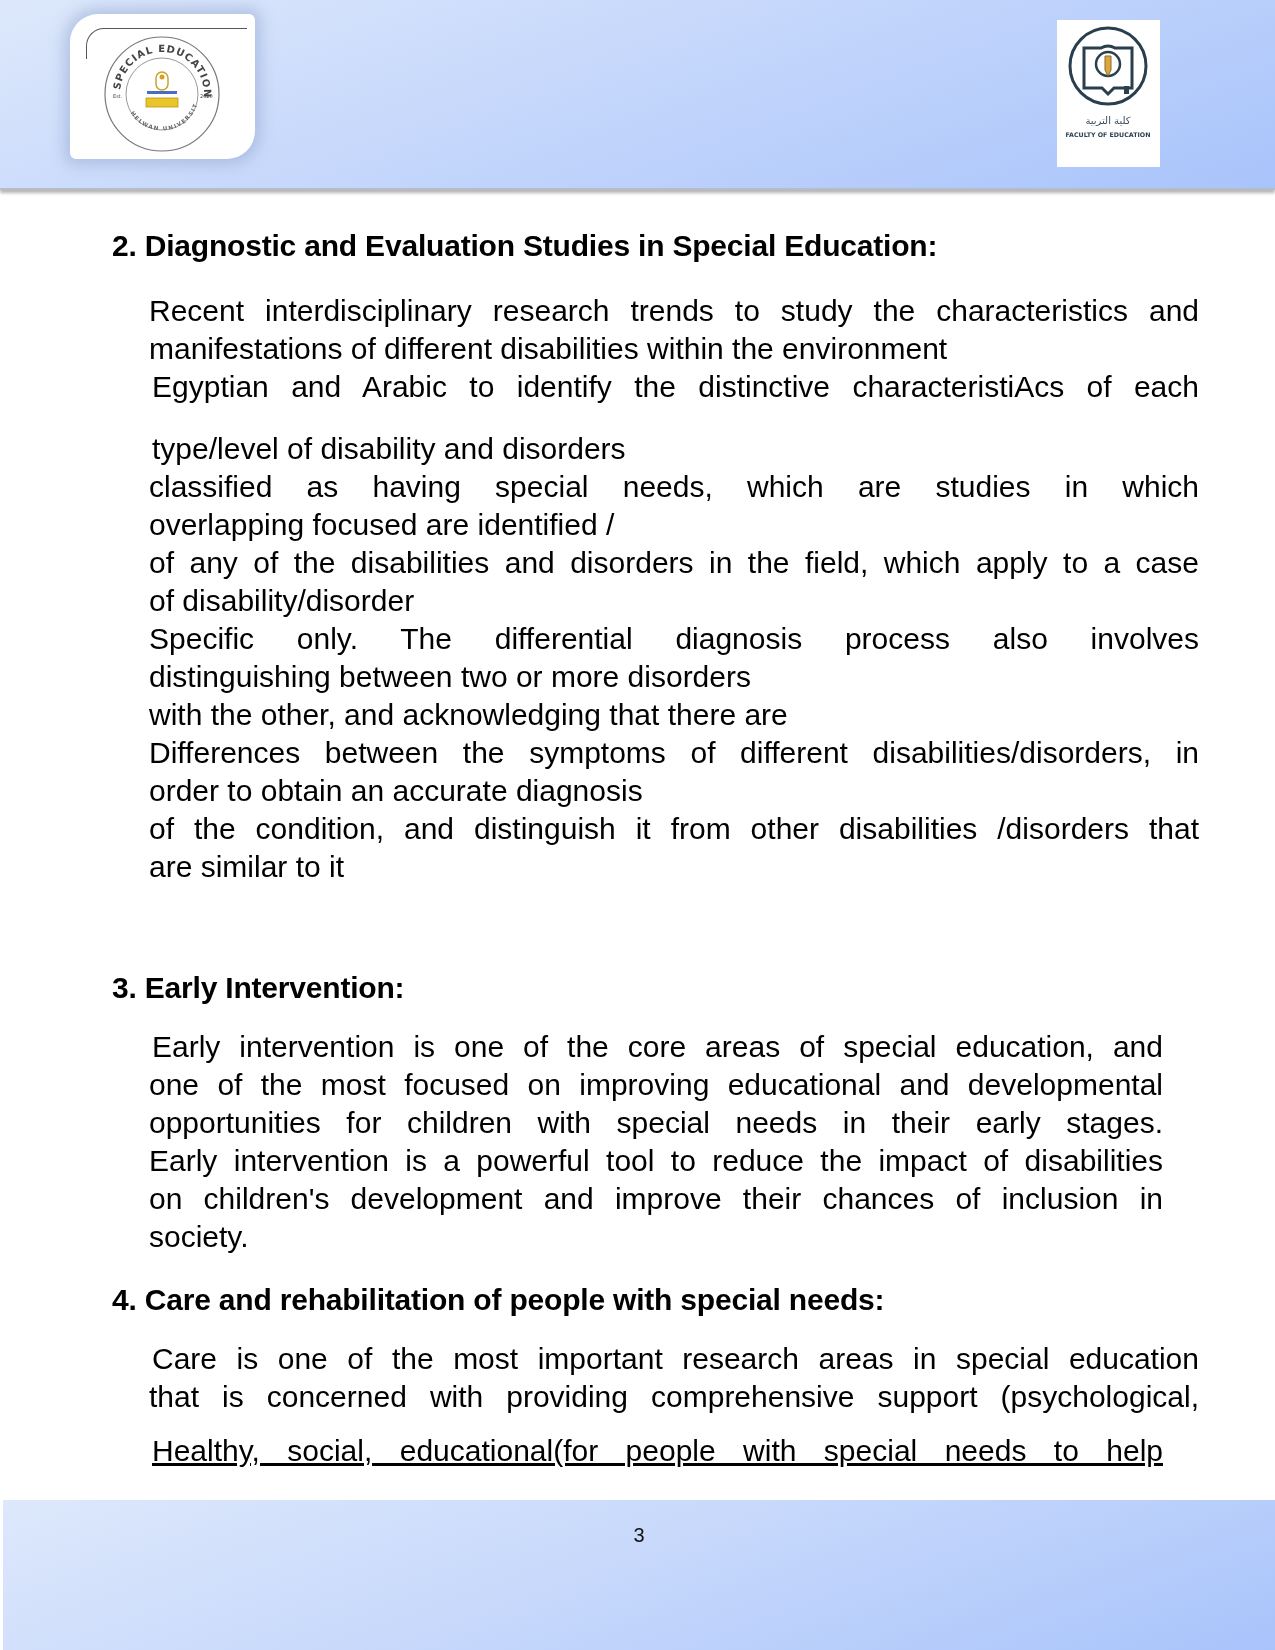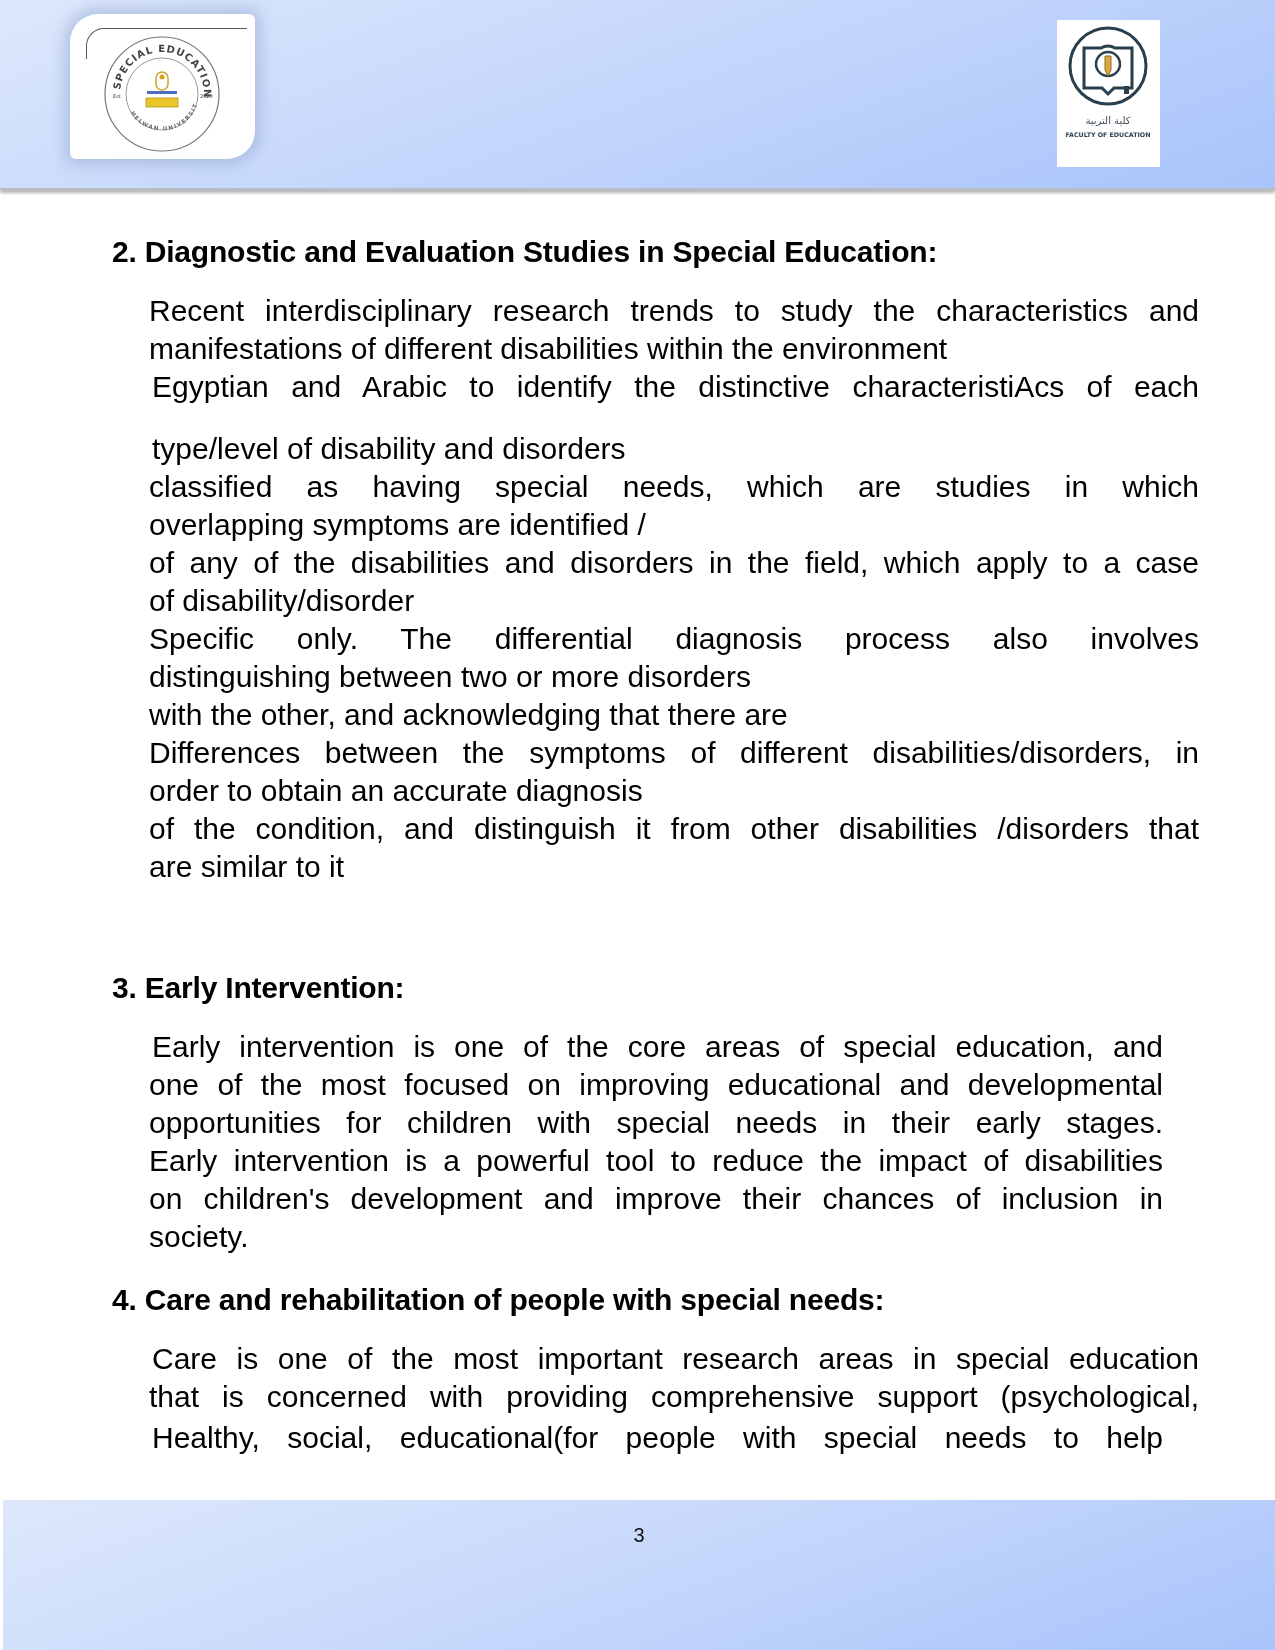--- a/index.html
+++ b/index.html
@@ -149,28 +149,28 @@
       <path d="M48 36 L48 50 L51 56 L54 50 L54 36 Z" fill="#d9a640" stroke="#8b6a20" stroke-width="1"></path>
       <rect x="67" y="66" width="5" height="8" fill="#2a3f4e"></rect>
       <text x="51" y="104" text-anchor="middle" font-family="DejaVu Sans, sans-serif" font-size="10" fill="#3a4a58">كلية التربية</text>
       <text x="51" y="117" text-anchor="middle" font-family="DejaVu Sans, sans-serif" font-size="6.3" font-weight="bold" fill="#2a3f4e">FACULTY OF EDUCATION</text>
     </svg>
   </div>
 </div>
 
 <div class="content">
 
-  <div class="heading" style="top:234px;">2. Diagnostic and Evaluation Studies in Special Education:</div>
+  <div class="heading" style="top:228px;">2. Diagnostic and Evaluation Studies in Special Education:</div>
   <div class="para" style="top:292px;">
     <span class="line just">Recent interdisciplinary research trends to study the characteristics and</span>
     <span class="line">manifestations of different disabilities within the environment</span>
     <span class="line just" style="padding-left:3px;">Egyptian and Arabic to identify the distinctive characteristiAcs of each</span>
     <span class="line" style="padding-left:3px;margin-top:24px;">type/level of disability and disorders</span>
     <span class="line just">classified as having special needs, which are studies in which</span>
-    <span class="line">overlapping symptoms are identified /</span>
+    <span class="line">overlapping focused are identified /</span>
     <span class="line just">of any of the disabilities and disorders in the field, which apply to a case</span>
     <span class="line">of disability/disorder</span>
     <span class="line just">Specific only. The differential diagnosis process also involves</span>
     <span class="line">distinguishing between two or more disorders</span>
     <span class="line">with the other, and acknowledging that there are</span>
     <span class="line just">Differences between the symptoms of different disabilities/disorders, in</span>
     <span class="line">order to obtain an accurate diagnosis</span>
     <span class="line just">of the condition, and distinguish it from  other disabilities /disorders that</span>
     <span class="line">are similar to it</span>
   </div>
@@ -182,19 +182,19 @@
     <span class="line just">opportunities for children with special needs in their early stages.</span>
     <span class="line just">Early intervention is a powerful tool to reduce the impact of disabilities</span>
     <span class="line just">on children's development and improve their chances of inclusion in</span>
     <span class="line">society.</span>
   </div>
 
   <div class="heading" style="top:1282px;text-align:right;">4. Care and rehabilitation of people with special needs:</div>
   <div class="para" style="top:1340px;">
     <span class="line just" style="padding-left:3px;">Care is one of the most important research areas in special education</span>
     <span class="line just">that is concerned  with providing comprehensive support (psychological,</span>
-    <span class="line just" style="padding-left:3px; width:1011px; margin-top:3px;">Healthy, social, educational(for people with special needs to help</span>
+    <span class="line just" style="padding-left:3px; width:1011px; margin-top:16px;text-decoration:underline;">Healthy, social, educational(for people with special needs to help</span>
   </div>
 </div>
 
 <div class="footer-band">
   <div class="page-number">3</div>
 </div>
 
 </body></html>

